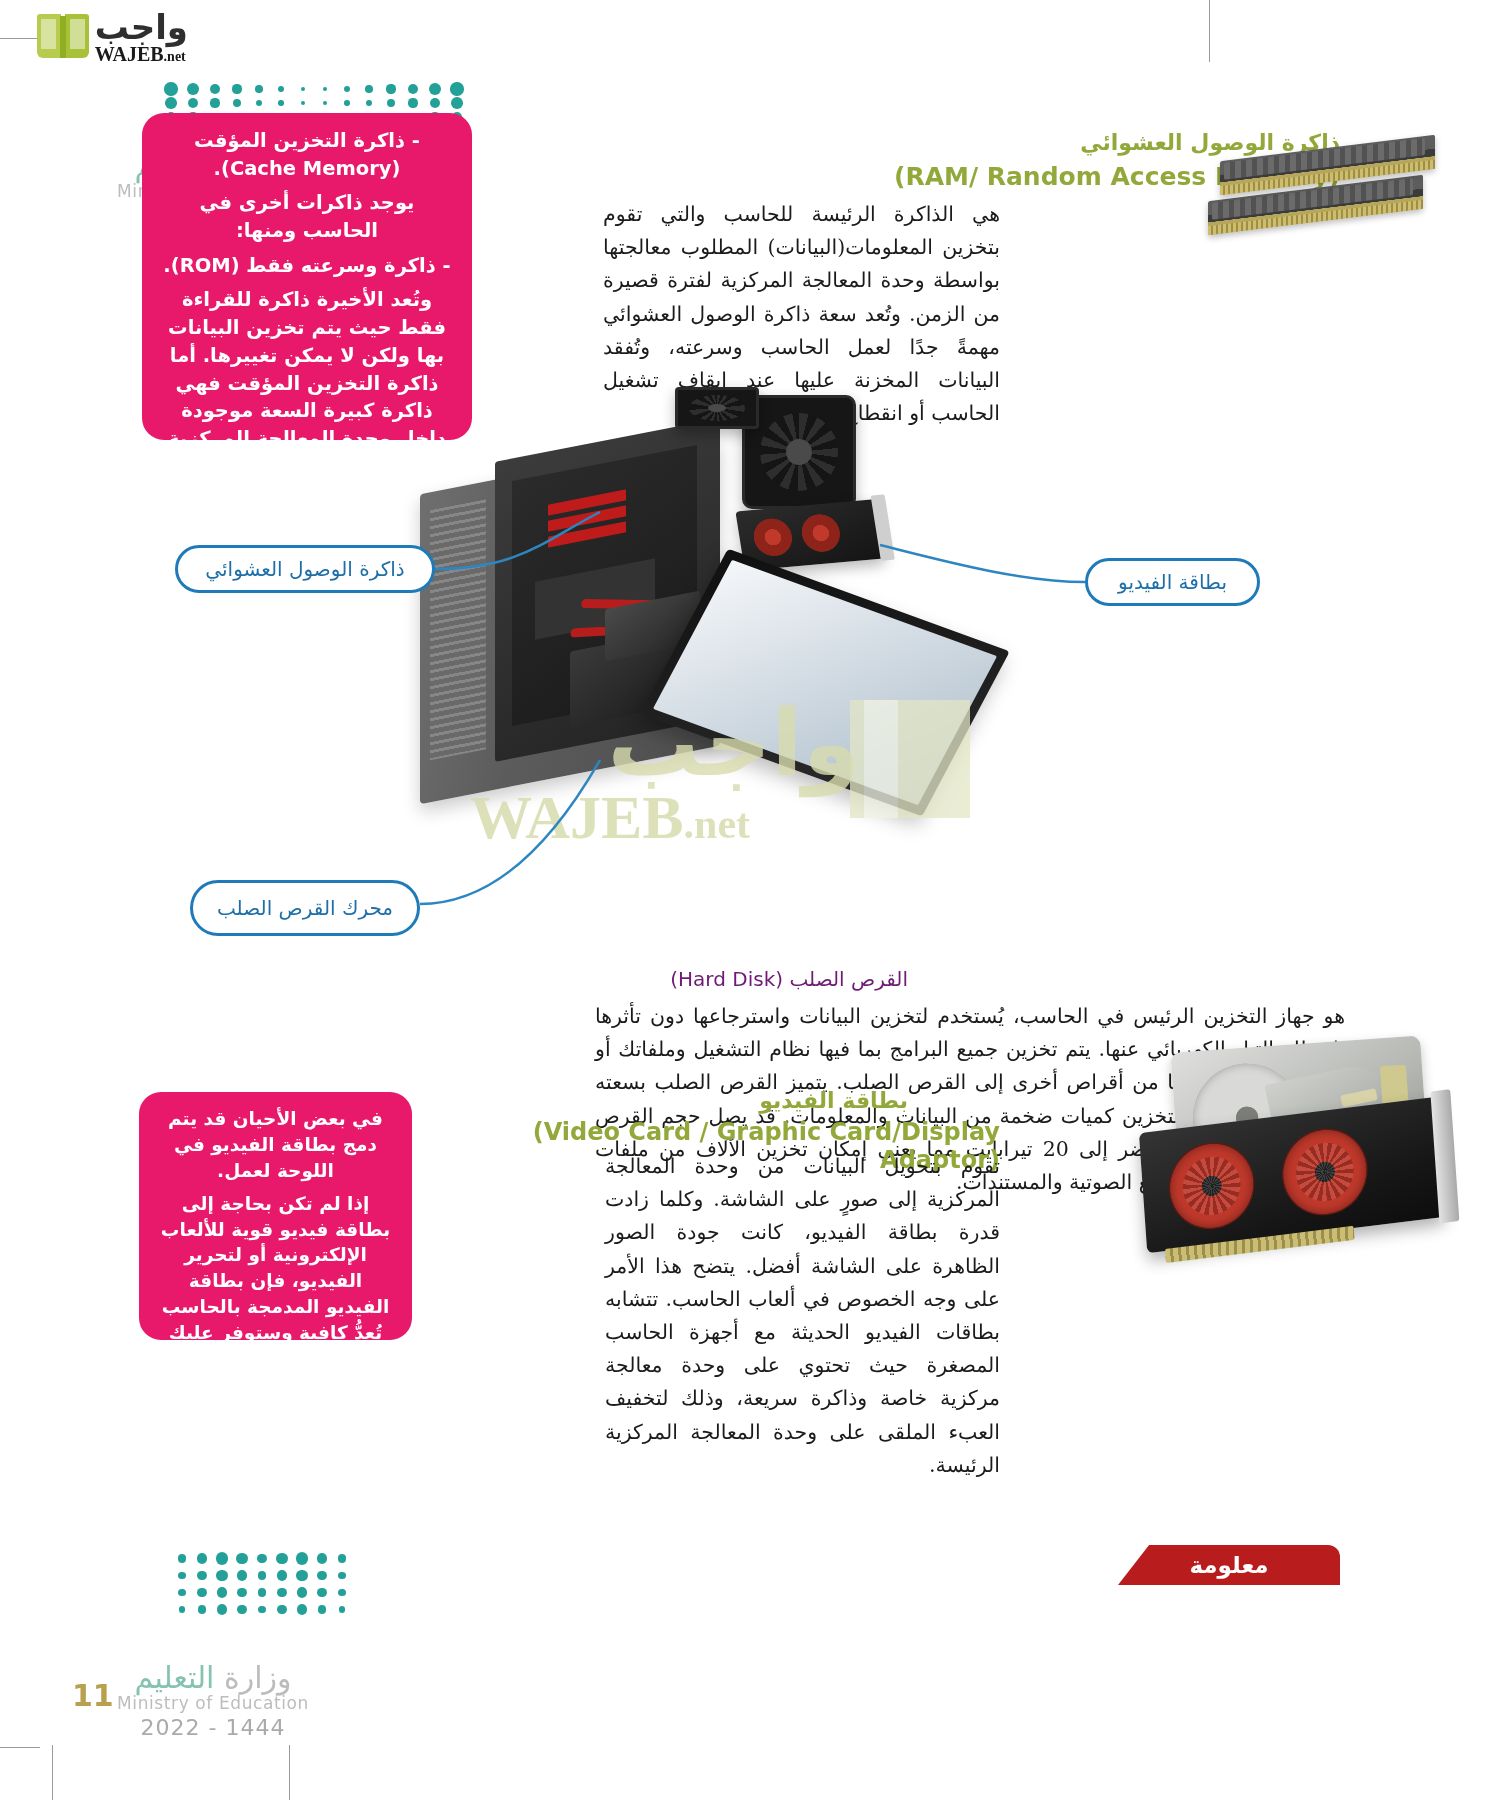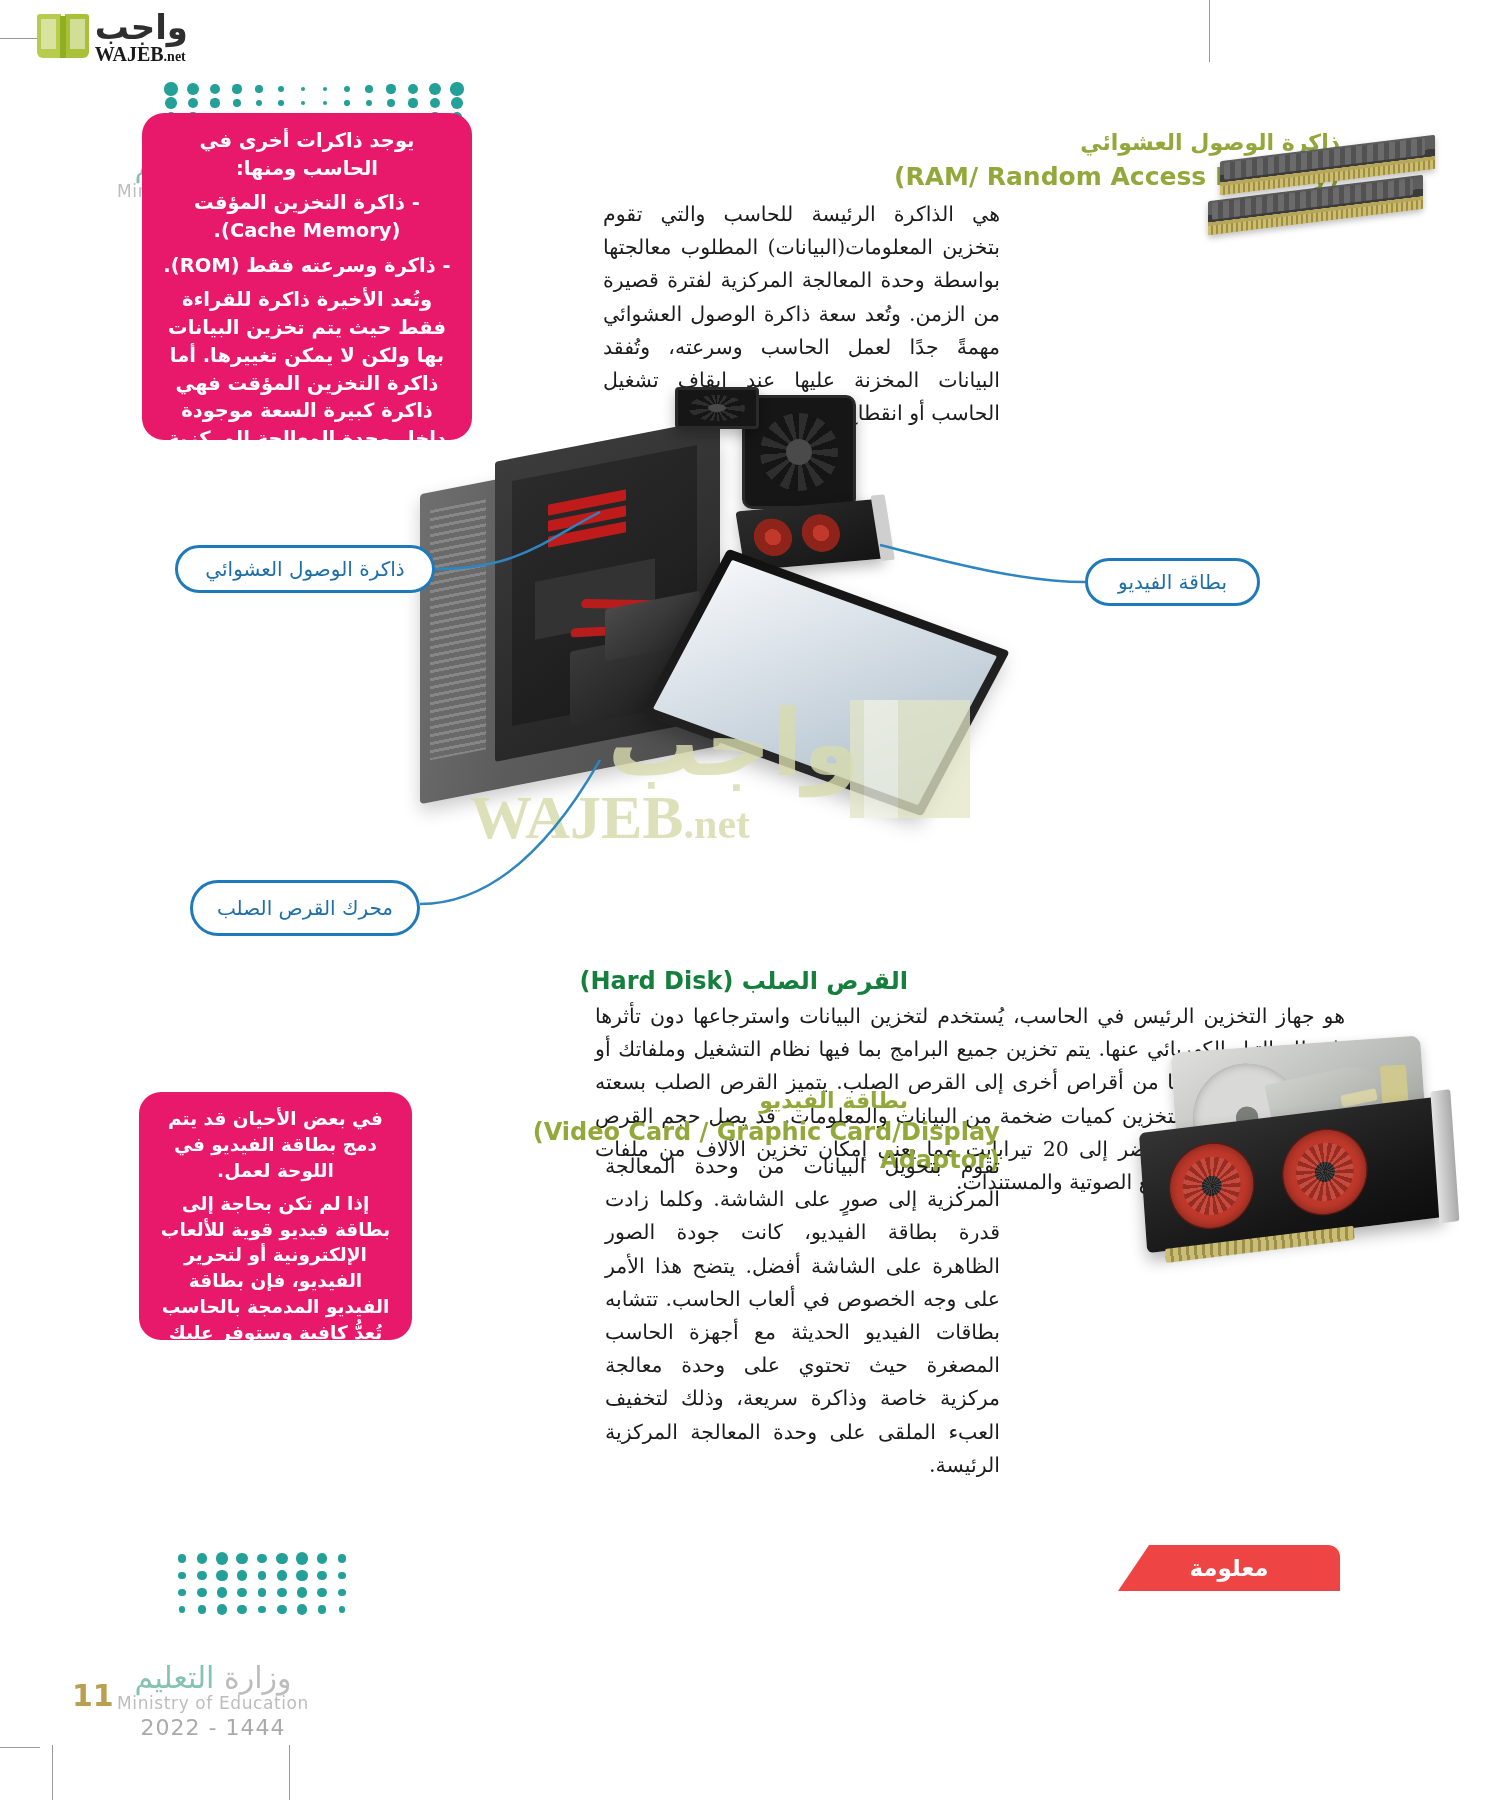--- a/index.html
+++ b/index.html
@@ -102,21 +102,21 @@
     font-family:"DejaVu Sans", sans-serif;
   }
 
   
   #ram-h-ar{right:160px;top:130px;font-size:22px;}
   #ram-h-en{right:160px;top:162px;font-size:25px;width:600px;}
 
   
   #hd-h{
     position:absolute;right:592px;top:967px;
-    direction:rtl;color:#15803d;font-weight:bold;font-size:24px;
+    direction:rtl;color:#701a75;font-weight:normal;font-size:20px;
     font-family:"DejaVu Sans", sans-serif;white-space:nowrap;
   }
   
   #vc-h-ar{right:592px;top:1088px;font-size:22px;}
   #vc-h-en{right:500px;top:1118px;font-size:24px;width:500px;}
 
   
   .body-ar{
     position:absolute;direction:rtl;text-align:justify;
     text-align-last:right;
@@ -334,22 +334,22 @@
   .wm .wm-book{
     position:absolute;right:-70px;top:10px;width:120px;height:118px;
     background:#e3e6c6;opacity:.75;
   }
   .wm .wm-book::before{
     content:"";position:absolute;left:14px;top:0;width:34px;height:118px;background:#fff;opacity:.55;
   }
 
   
   .info-tab{
-    position:absolute;right:160px;top:1545px;width:222px;height:46px;
-    background:#ef4444;color:#fff;
+    position:absolute;right:160px;top:1545px;width:222px;height:40px;
+    background:#b91c1c;color:#fff;
     border-radius:12px 12px 0 0;
     display:flex;align-items:center;justify-content:center;
     font-family:"DejaVu Sans", sans-serif;font-weight:bold;font-size:23px;
     direction:rtl;
     clip-path:polygon(14% 0,100% 0,100% 100%,0 100%);
   }
   .info-box{
     position:absolute;left:152px;top:1592px;width:1190px;height:88px;
     border:2px solid #e8186b;border-radius:14px;
     box-sizing:border-box;
@@ -452,22 +452,22 @@
       <i style="width: 3.18px; height: 3.18px; left: 163.41px; top: 47.41px;"></i>
       <i style="width: 4.08px; height: 4.08px; left: 184.96px; top: 46.96px;"></i>
       <i style="width: 4.98px; height: 4.98px; left: 206.51px; top: 46.51px;"></i>
       <i style="width: 5.88px; height: 5.88px; left: 228.06px; top: 46.06px;"></i>
       <i style="width: 6.78px; height: 6.78px; left: 249.61px; top: 45.61px;"></i>
       <i style="width: 7.68px; height: 7.68px; left: 271.16px; top: 45.16px;"></i>
       <i style="width: 8.58px; height: 8.58px; left: 292.71px; top: 44.71px;"></i>
     </div>
 
   <div class="pink-box pink-1">
+    <p>- ذاكرة التخزين المؤقت (Cache Memory).</p>
     <p>يوجد ذاكرات أخرى في الحاسب ومنها:</p>
-    <p>- ذاكرة التخزين المؤقت (Cache Memory).</p>
     <p>- ذاكرة وسرعته فقط (ROM).</p>
     <p>وتُعد الأخيرة ذاكرة للقراءة فقط حيث يتم تخزين البيانات بها ولكن لا يمكن تغييرها. أما ذاكرة التخزين المؤقت فهي ذاكرة كبيرة السعة موجودة داخل وحدة المعالجة المركزية حيث يتم تخزين البيانات الأكثر استخدامًا بها.</p>
   </div>
 
   <div class="h-ar" id="ram-h-ar">ذاكرة الوصول العشوائي</div>
   <div class="h-en" id="ram-h-en">(RAM/ Random Access Memory)</div>
   <div class="body-ar" id="ram-p">هي الذاكرة الرئيسة للحاسب والتي تقوم بتخزين المعلومات(البيانات) المطلوب معالجتها بواسطة وحدة المعالجة المركزية لفترة قصيرة من الزمن. وتُعد سعة ذاكرة الوصول العشوائي مهمةً جدًا لعمل الحاسب وسرعته، وتُفقد البيانات المخزنة عليها عند إيقاف تشغيل الحاسب أو انقطاع التيار الكهربائي.</div>
 
   <div class="photo" id="photo-ram">
     <div class="ram-mod m2">

